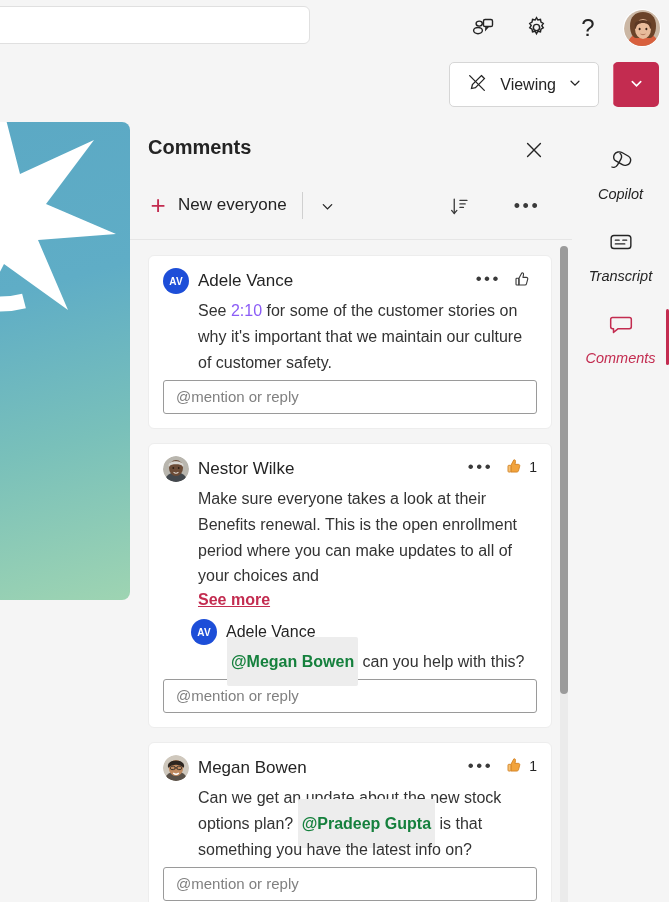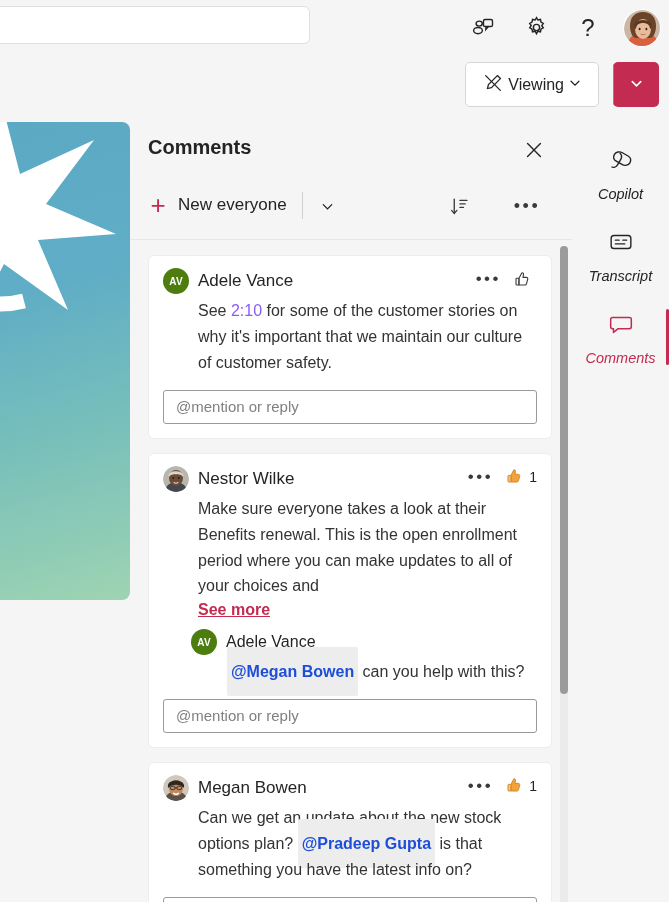--- a/index.html
+++ b/index.html
@@ -87,21 +87,21 @@
     top: 62px;
     right: 10px;
     display: flex;
     align-items: center;
     gap: 14px;
   }
 
   .btn-viewing {
     display: flex;
     align-items: center;
-    gap: 4px;
+    gap: 12px;
     height: 45px;
     padding: 0 16px;
     background: #ffffff;
     border: 1px solid #d6d6d6;
     border-radius: 5px;
     cursor: pointer;
     font-size: 16px;
     color: #242424;
   }
 
@@ -328,21 +328,21 @@
     overflow: hidden;
     display: flex;
     align-items: center;
     justify-content: center;
     font-size: 10px;
     font-weight: 700;
     color: #ffffff;
     letter-spacing: .3px;
   }
 
-  .av.initials { background: #4d7c0f; }
+  .av.initials { background: #1d4ed8; }
 
   .author {
     font-size: 17px;
     font-weight: 400;
     color: #242424;
     line-height: 26px;
   }
 
   .card-actions {
     position: absolute;
@@ -381,21 +381,21 @@
   }
 
   .body .tslink {
     color: #8b5cf6;
     cursor: pointer;
   }
 
   .mention {
     background: #ededed;
     font-weight: 700;
-    color: #1d4ed8;
+    color: #15803d;
     padding: 16px 4px;
     border-radius: 2px;
   }
 
   .seemore {
     margin: 2px 0 0 35px;
     font-size: 16px;
     font-weight: 700;
     color: #c32c50;
     cursor: pointer;
@@ -417,21 +417,21 @@
   .reply-body {
     margin: 4px 0 0 36px;
     font-size: 16px;
     line-height: 1.6;
     color: #333333;
   }
 
   .reply-input {
     display: block;
     width: 100%;
-    margin-top: 14px;
+    margin-top: 4px;
     height: 34px;
     padding: 0 12px;
     border: 1px solid #9a9a9a;
     border-radius: 3px;
     background: #ffffff;
     font-size: 15px;
     font-family: "Liberation Sans", sans-serif;
     color: #242424;
     outline: none;
   }

